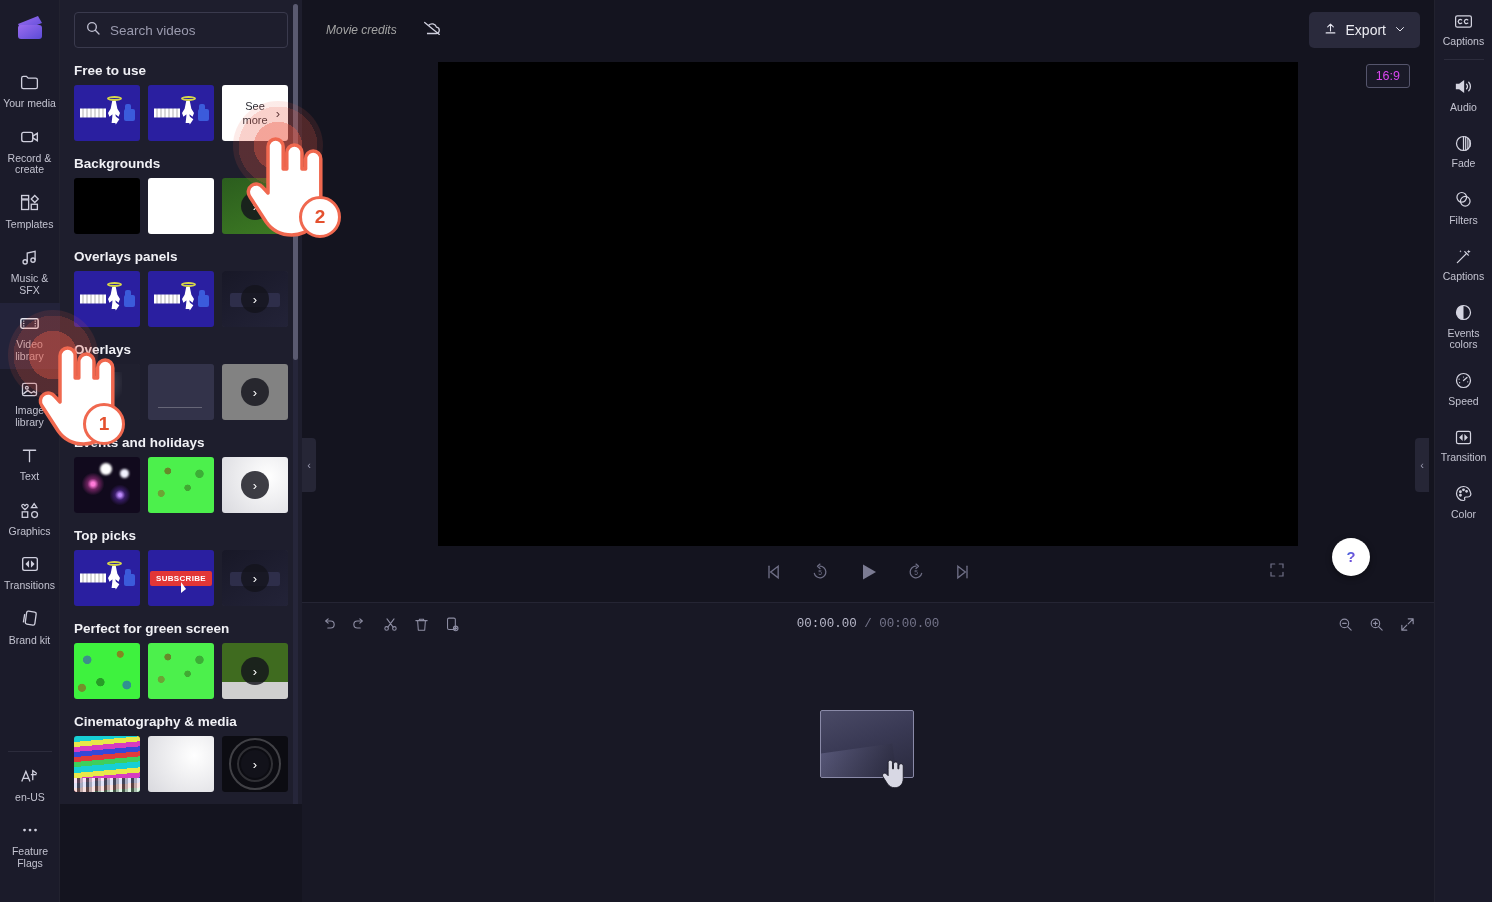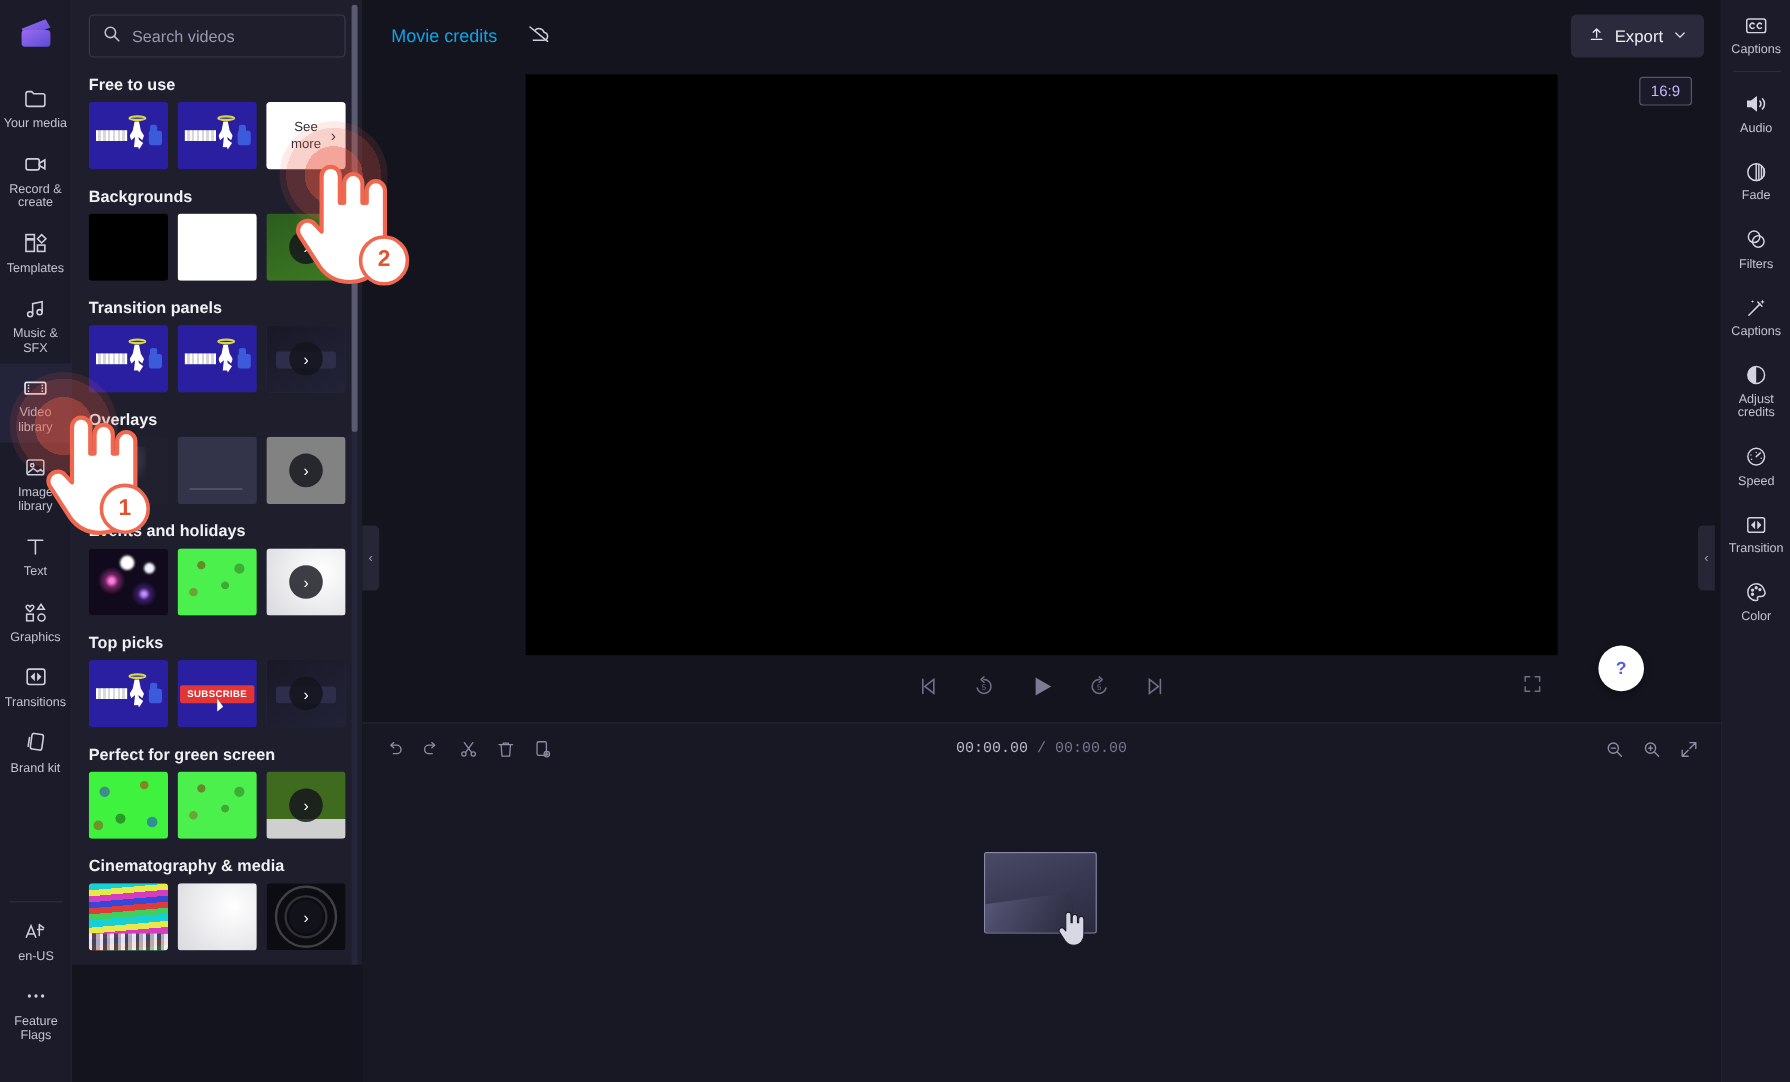--- a/index.html
+++ b/index.html
@@ -144,31 +144,31 @@
     position:absolute; width:14px; height:54px; background:#262636;
     display:flex; align-items:center; justify-content:center; color:#9a9ab0;
     font-size:11px; cursor:pointer; z-index:6;
   }
   .collapse.left { left:302px; top:438px; border-radius:0 4px 4px 0; }
   .collapse.right { left:1415px; top:438px; border-radius:4px 0 0 4px; }
 
   
   .center { flex:1 1 auto; display:flex; flex-direction:column; background:#14141f; position:relative; }
   .topbar { height:60px; display:flex; align-items:center; padding:0 14px; gap:14px; }
-  .proj-title { color:#0ea5e9; font-size:15px; padding:6px 10px; border-radius:4px; cursor:text; }
+  .proj-title { color:#a3a3a3; font-size:12px; padding:6px 10px; border-radius:4px; cursor:text;font-style:italic; }
   .cloud-off { cursor:pointer; }
   .topbar-right { margin-left:auto; display:flex; align-items:center; gap:10px; }
   .export-btn {
     background:#2a2a3c; color:#ececf2; border:none; border-radius:5px;
     height:36px; padding:0 14px; display:flex; align-items:center; gap:8px;
     font-size:14px; cursor:pointer; font-family:"Liberation Sans", sans-serif;
   }
   .stage { flex:1 1 auto; position:relative; display:flex; flex-direction:column; align-items:center; }
   .ratio-badge {
-    position:absolute; right:24px; top:4px; border:1px solid #55556c; color:#c4b5fd;
+    position:absolute; right:24px; top:4px; border:1px solid #55556c; color:#d946ef;
     font-size:12.5px; padding:4px 9px; border-radius:3px; background:#1a1a28; cursor:pointer;
   }
   .video-canvas { width:860px; height:484px; background:#000; margin-top:2px; }
   .player-controls { width:100%; height:52px; display:flex; align-items:center; justify-content:center; gap:26px; position:relative; }
   .pc-btn { color:#6f6f86; cursor:pointer; display:flex; align-items:center; }
   .fullscreen-btn { position:absolute; right:148px; color:#6f6f86; cursor:pointer; }
   .help-fab {
     position:absolute; right:64px; bottom:26px; width:38px; height:38px; border-radius:50%;
     background:#fff; display:flex; align-items:center; justify-content:center; cursor:pointer;
     box-shadow:0 2px 6px rgba(0,0,0,.4);
@@ -436,21 +436,21 @@
           </div>
         <div class="thumb">
             <div class="art-white"></div>
           </div>
         <div class="thumb">
           <div class="art-green-dark"></div>
           <span class="more-circle">›</span>
         </div>
       </div>
 
-      <div class="sec-title">Transition panels</div>
+      <div class="sec-title">Overlays panels</div>
       <div class="thumbs">
         <div class="thumb">
           <div class="sub-art">
               <div class="bar"></div>
               <div class="halo"></div>
               <div class="fig"></div>
               <div class="ptr"></div>
               <div class="thumbup"></div>
             </div>
         </div>
@@ -759,21 +759,21 @@
       <span class="rr-lbl">Captions</span>
     </div>
 
     <div class="rr-item">
       <span class="rr-ico">
         <svg width="21" height="21" viewBox="0 0 24 24" fill="none" stroke="#d4d4e0" stroke-width="1.4">
           <circle cx="12" cy="12" r="8"></circle>
           <path d="M12 4a8 8 0 0 0 0 16z" fill="#d4d4e0" stroke="none"></path>
         </svg>
       </span>
-      <span class="rr-lbl">Adjust credits</span>
+      <span class="rr-lbl">Events colors</span>
     </div>
 
     <div class="rr-item">
       <span class="rr-ico">
         <svg width="21" height="21" viewBox="0 0 24 24" fill="none" stroke="#d4d4e0" stroke-width="1.4">
           <circle cx="12" cy="12" r="8"></circle>
           <path d="M12 12l4-3.5" stroke-linecap="round"></path>
           <path d="M7 10.5v.01M12 8v.01M16.8 13.5v.01M7.6 14.5v.01" stroke-linecap="round"></path>
         </svg>
       </span>

